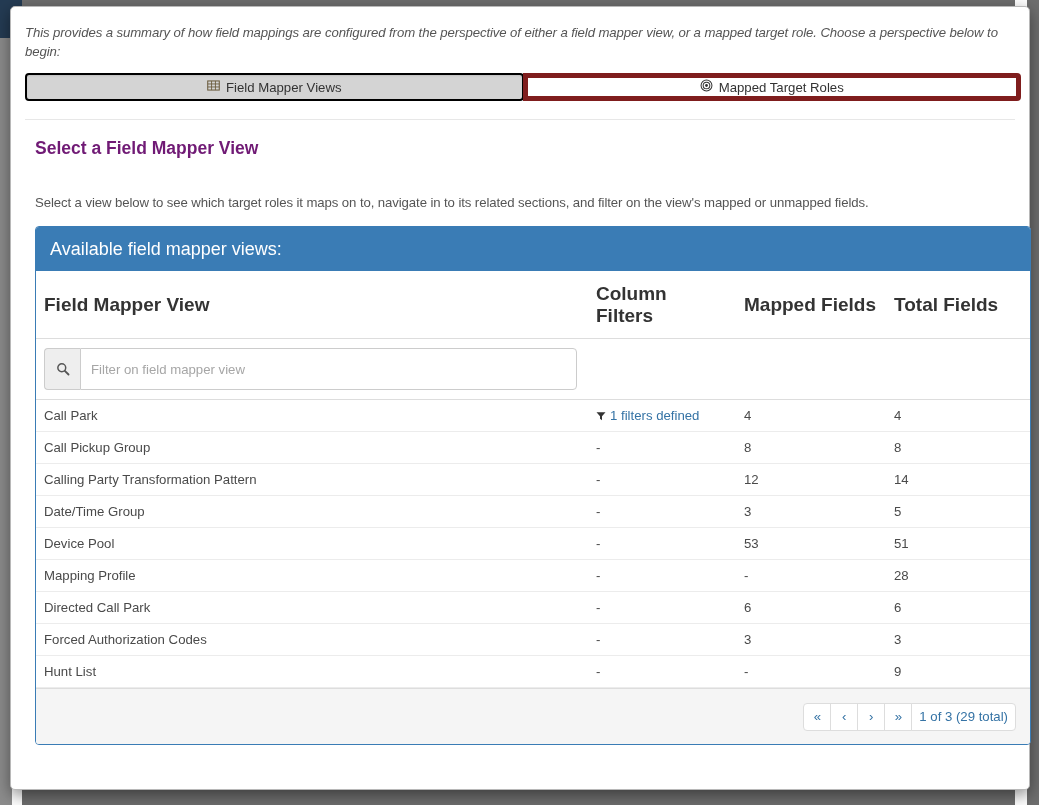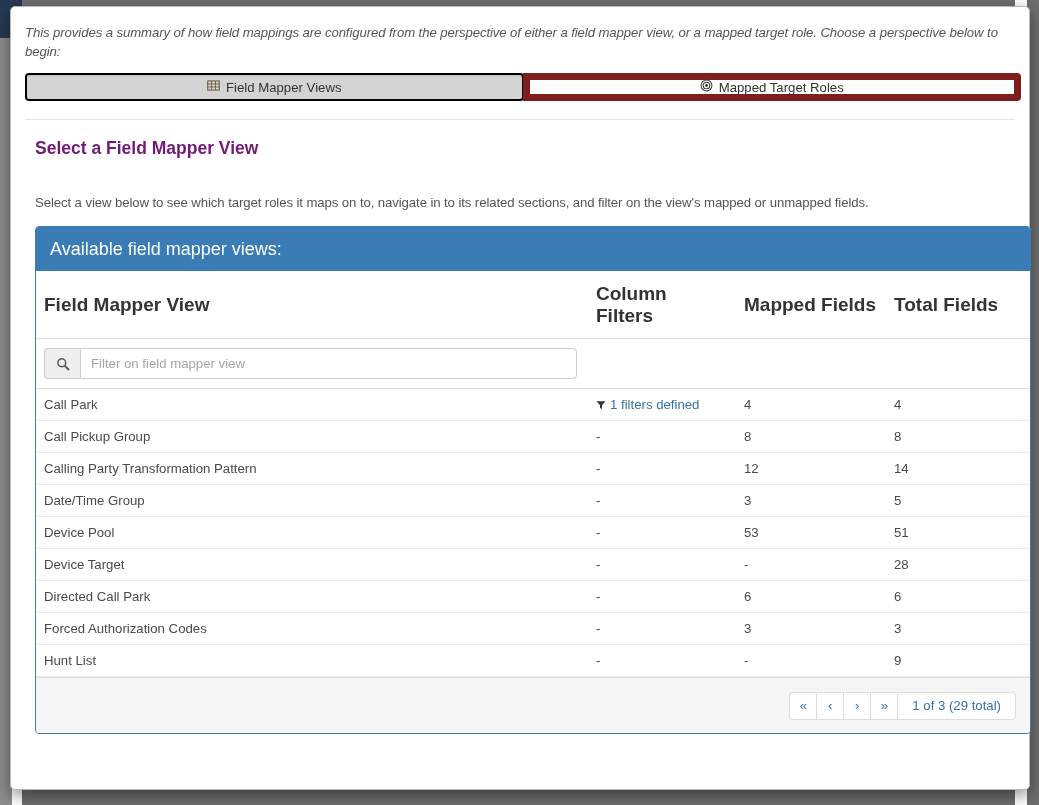--- a/index.html
+++ b/index.html
@@ -143,21 +143,21 @@
     margin-top: 12px;
     width: 996px;
     justify-content: flex-end;
   }
   .tab-btn {
     flex: 1 1 50%;
     height: 28px;
     font-size: 13.2px;
     color: #333333;
     background: #ffffff;
-    border: 7px solid #7f1d1d;
+    border: 5px solid #7f1d1d;
     cursor: pointer;
     display: flex;
     align-items: center;
     justify-content: center;
     gap: 6px;
     font-family: "Liberation Sans", sans-serif;
     padding: 0;
   }
   .tab-btn:first-child { border-radius: 4px 0 0 4px; }
   .tab-btn:last-child  { border-radius: 0 4px 4px 0; margin-left: -1px; }
@@ -235,21 +235,21 @@
   .col-mapped { width: 150px; }
   .col-total  { width: 146px; }
 
   tr.filter-row td {
     padding: 9px 8px;
     border-bottom: 1px solid #dddddd;
   }
   .input-group {
     display: flex;
     width: 533px;
-    height: 31px;
+    height: 42px;
   }
   .input-addon {
     width: 36px;
     background: #eeeeee;
     border: 1px solid #cccccc;
     border-right: none;
     border-radius: 4px 0 0 4px;
     display: flex;
     align-items: center;
     justify-content: center;
@@ -300,21 +300,21 @@
     align-items: center;
     justify-content: center;
     margin-left: -1px;
     padding: 0 8px;
   }
   .pager button:first-child { border-radius: 4px 0 0 4px; margin-left: 0; }
   .pager .pager-status {
     border-radius: 0 4px 4px 0;
     cursor: default;
     color: #3573a5;
-    padding: 0 14px;
+    padding: 0 7px;
     white-space: nowrap;
   }
 </style>
 </head>
 <body>
 
 <div id="bg-left">
   <div class="nav-dark"></div>
   <div class="grey-rail"></div>
   <div class="hr1"></div>
@@ -435,21 +435,21 @@
               <td>3</td>
               <td>5</td>
             </tr>
             <tr>
               <td>Device Pool</td>
               <td>-</td>
               <td>53</td>
               <td>51</td>
             </tr>
             <tr>
-              <td>Device Target</td>
+              <td>Mapping Profile</td>
               <td>-</td>
               <td>-</td>
               <td>28</td>
             </tr>
             <tr>
               <td>Directed Call Park</td>
               <td>-</td>
               <td>6</td>
               <td>6</td>
             </tr>

